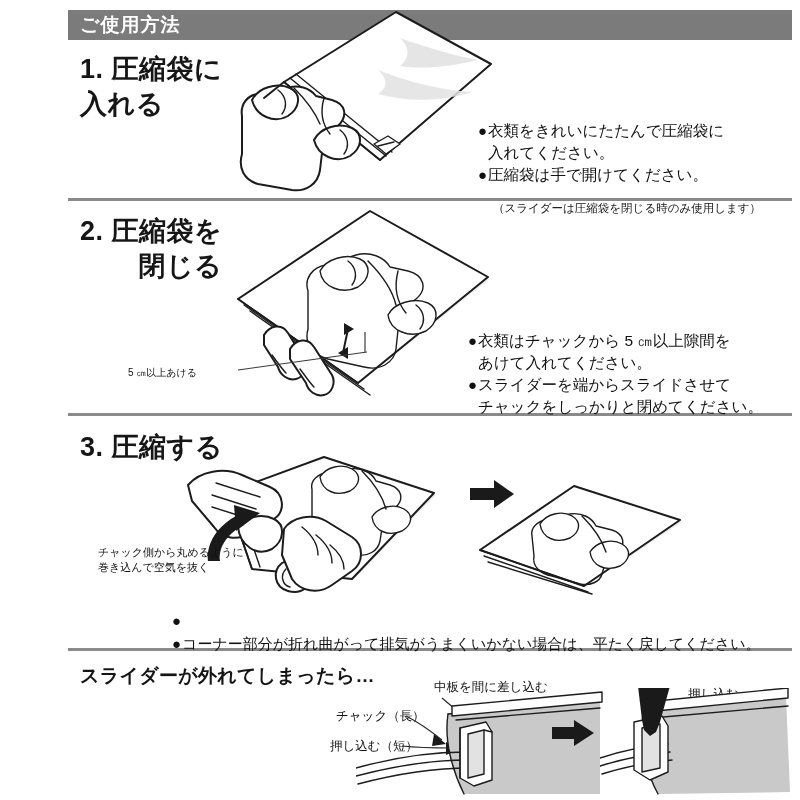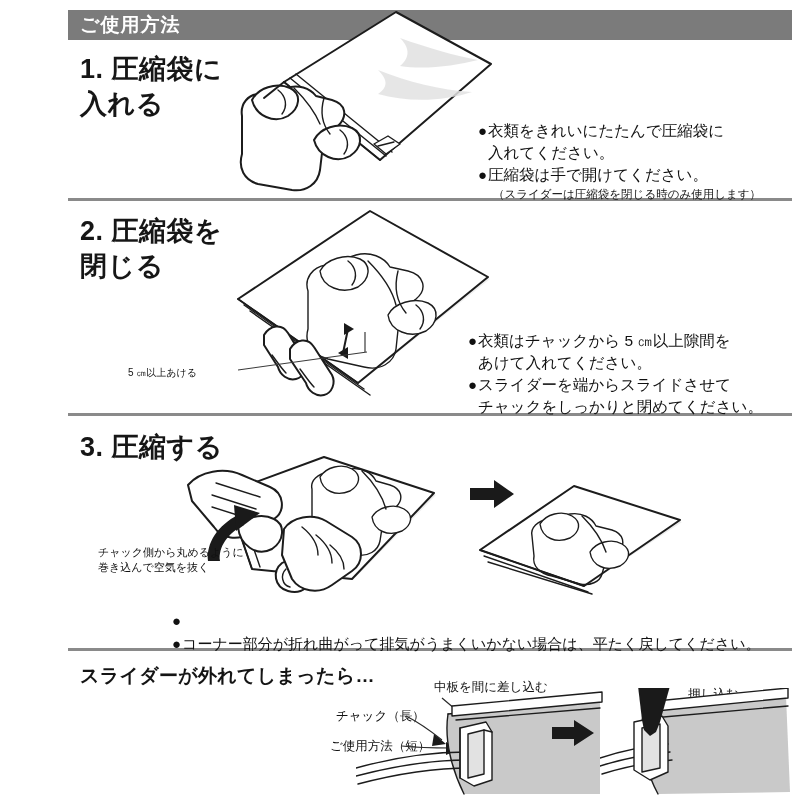--- a/index.html
+++ b/index.html
@@ -56,21 +56,21 @@
   .step-title {
     position: absolute;
     font-size: 27px;
     font-weight: bold;
     line-height: 1.28;
     letter-spacing: 0.5px;
     color: #161616;
     white-space: pre-line;
   }
   .step-title.s1 { left: 80px; top: 52px; }
-  .step-title.s2 { left: 80px; top: 214px; }
+  .step-title.s2 { left: 80px; top: 214px; text-align: right; }
   .step-title.s3 { left: 80px; top: 430px; }
 
   
   .bullets {
     position: absolute;
     font-size: 15.5px;
     line-height: 1.42;
     color: #111;
   }
   .bullets .bl {
@@ -81,21 +81,21 @@
     flex: 0 0 auto;
     font-size: 15px;
     line-height: 1.42;
     margin-right: 1px;
   }
   .bullets .btxt { white-space: pre-line; }
   .bullets .note {
     font-size: 11.5px;
     line-height: 1.3;
     margin-left: 15px;
-    margin-top: 1px;
+    margin-top: 15px;
     color: #161616;
   }
 
   .bullets.b1 { left: 478px; top: 120px; width: 320px; }
   .bullets.b2 { left: 468px; top: 330px; width: 330px; }
   .bullets.b3 { left: 172px; top: 610px; width: 625px; font-size: 15px; }
   .bullets.b3 .bl + .bl { margin-top: 2px; }
 
   
   .anno {
@@ -345,21 +345,21 @@
     <div class="bl">
       <span class="dot">●</span>
       <span class="btxt">コーナー部分が折れ曲がって排気がうまくいかない場合は、平たく戻してください。</span>
     </div>
   </div>
 
   <div class="bottom-title">スライダーが外れてしまったら…</div>
 
   <div class="anno a-nakaita">中板を間に差し込む</div>
   <div class="anno a-chakku-long">チャック（長）</div>
-  <div class="anno a-chakku-short">ご使用方法（短）</div>
+  <div class="anno a-chakku-short">押し込む（短）</div>
   <div class="anno a-oshikomu">押し込む</div>
 
   <svg style="position:absolute; left:330px; top:690px; width:240px; height:80px;">
 
     <path d="M112,8 C126,20 136,28 146,36" stroke="#2a2a2a" stroke-width="1.2" fill="none"></path>
     <path class="fill-blk" d="M142,30 L152,42 L138,42 Z"></path>
 
     <path d="M76,26 C92,34 102,42 112,50" stroke="#2a2a2a" stroke-width="1.2" fill="none"></path>
     <path class="fill-blk" d="M104,44 L116,54 L102,56 Z"></path>
 

